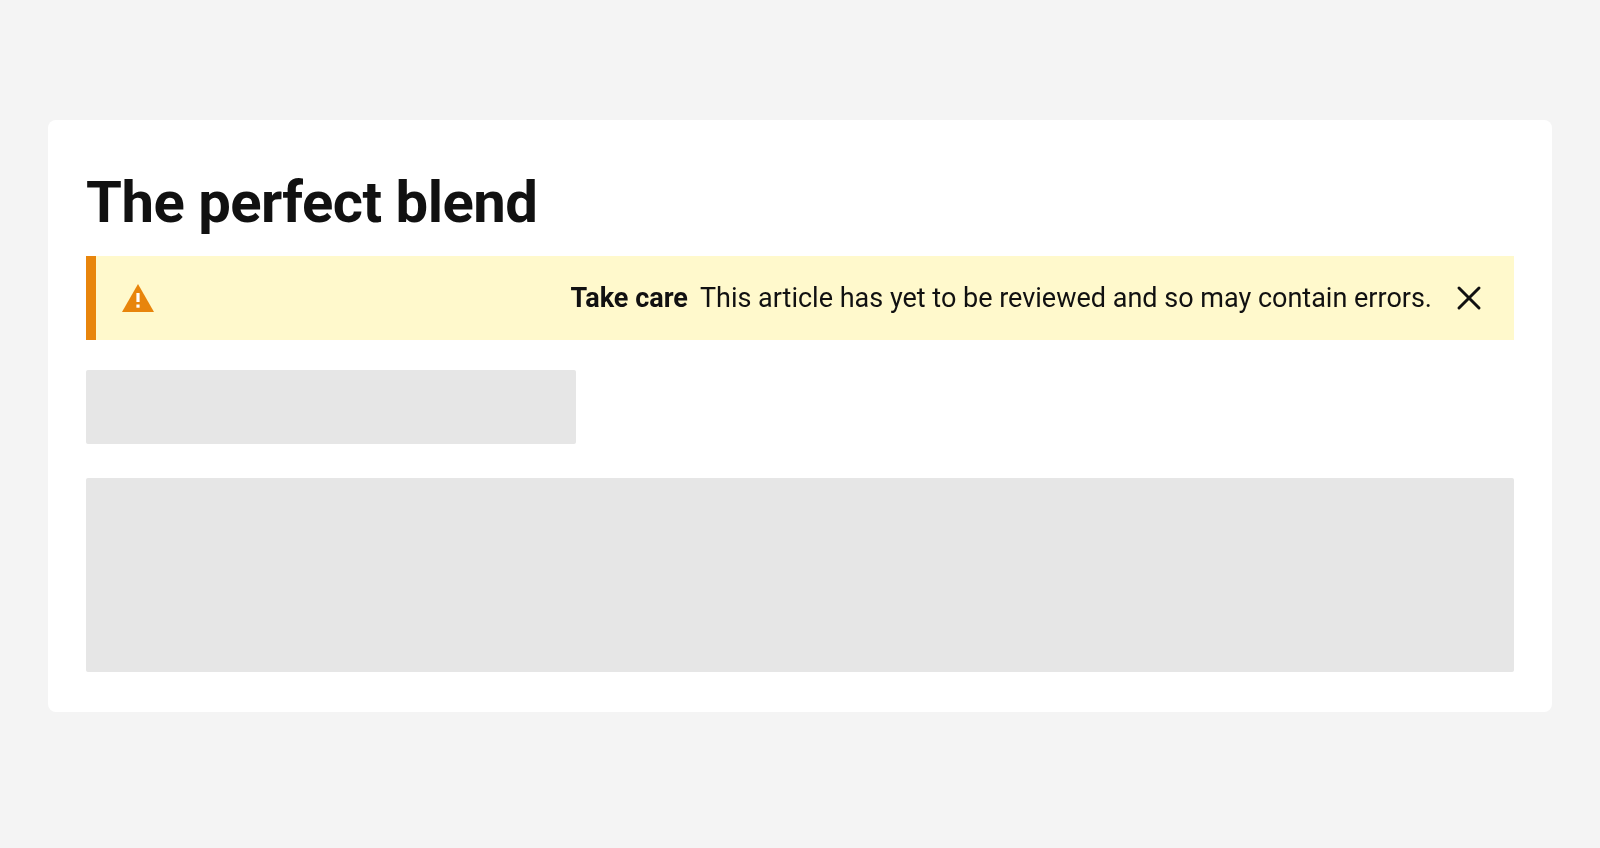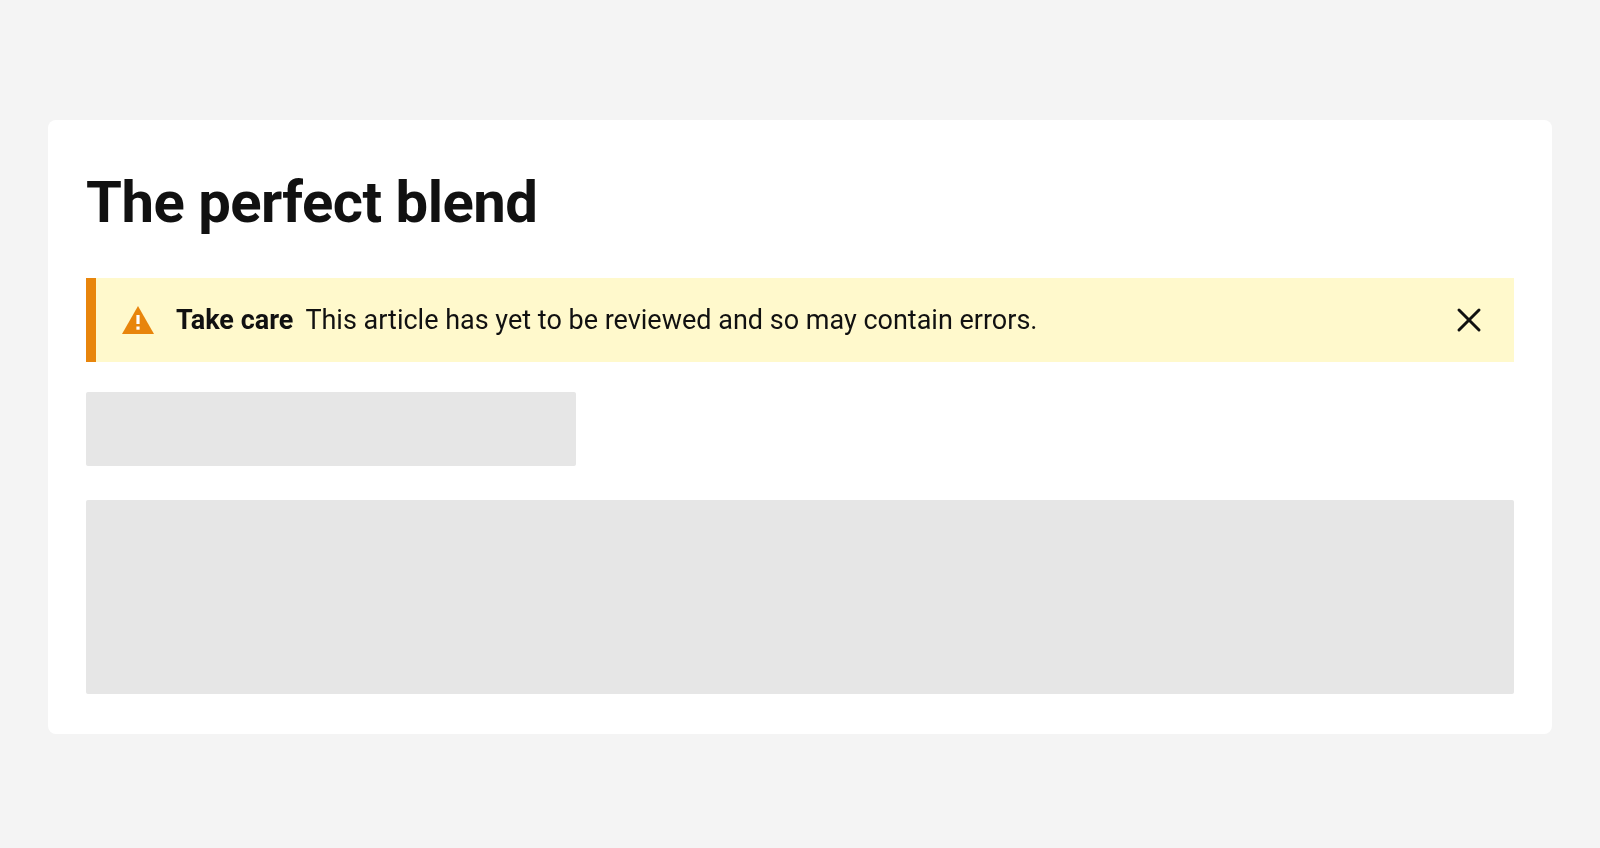--- a/index.html
+++ b/index.html
@@ -17,31 +17,32 @@
     .card {
       background: #fff;
       border-radius: 8px;
       padding: 48px 38px 40px 38px;
       margin-top: 72px;
     }
     .page-title {
       font-size: 58px;
       font-weight: 700;
       color: #111;
-      margin-bottom: 42px;
+      margin-bottom: 20px;
       letter-spacing: -0.5px;
     }
     .alert {
       display: flex;
       align-items: center;
       background: #fff9cc;
       border-left: 10px solid #e8850c;
       padding: 24px 28px 24px 24px;
       gap: 20px;
       margin-bottom: 30px;
+      text-align: right;
     }
     .alert-icon {
       flex: 0 0 auto;
       width: 36px;
       height: 36px;
       display: flex;
       align-items: center;
       justify-content: center;
     }
     .alert-icon svg {

